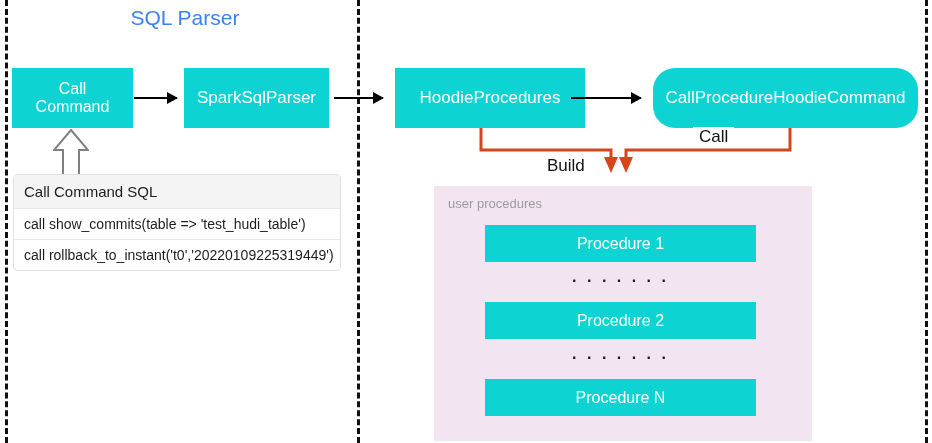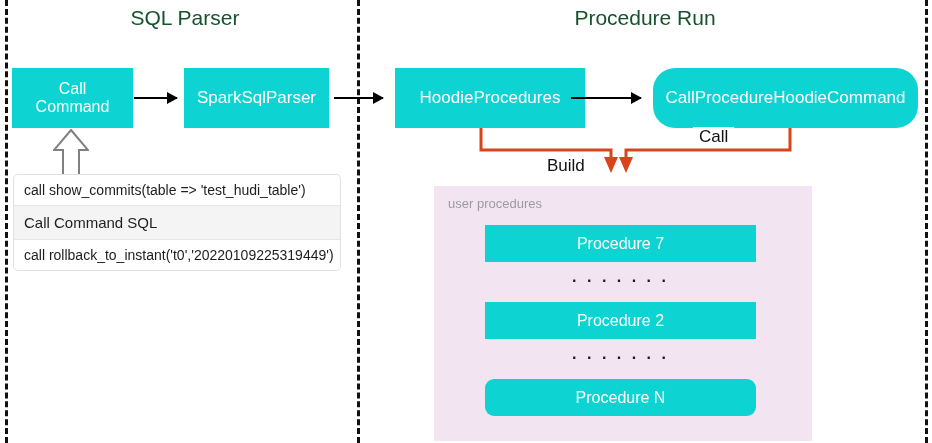--- a/index.html
+++ b/index.html
@@ -24,21 +24,21 @@
     height: 443px;
     border-left: 3px dashed #111111;
   }
   .divider.d-left  { left: 5px; }
   .divider.d-mid   { left: 357px; }
   .divider.d-right { left: 925px; }
 
   .section-title {
     position: absolute;
     font-size: 21px;
-    color: #14532d;
+    color: #3b82f6;
     text-align: center;
     white-space: nowrap;
     font-weight: 400;
   }
   #title-sql  { left: 60px; top: 6px;  width: 250px; }
   #title-proc { left: 515px; top: 6px; width: 260px; }
 
   .node {
     position: absolute;
     background: #0ED3D3;
@@ -134,21 +134,21 @@
     height: 37px;
     background: #0ED3D3;
     color: #ffffff;
     display: flex;
     align-items: center;
     justify-content: center;
     font-size: 16px;
   }
   #proc-1 { top: 39px; }
   #proc-2 { top: 116px; }
-  #proc-3 { top: 193px; border-radius: 9px; }
+  #proc-3 { top: 193px; }
 
   .dots {
     position: absolute;
     left: 51px;
     width: 271px;
     text-align: center;
     font-size: 16px;
     letter-spacing: 3px;
     color: #1a1a1a;
     font-weight: bold;
@@ -180,21 +180,20 @@
 </head>
 <body>
 
 <div id="canvas">
 
   <div class="divider d-left"></div>
   <div class="divider d-mid"></div>
   <div class="divider d-right"></div>
 
   <div class="section-title" id="title-sql">SQL Parser</div>
-  <div class="section-title" id="title-proc">Procedure Run</div>
 
   <div class="node" id="node-call-command">Call
 Command</div>
   <div class="node" id="node-spark-parser">SparkSqlParser</div>
   <div class="node" id="node-hoodie-proc">HoodieProcedures</div>
   <div class="node" id="node-call-proc-cmd">CallProcedureHoodieCommand</div>
 
   <div class="arrow-h" id="arrow-cc-ssp"></div>
   <div class="arrow-h" id="arrow-ssp-hp"></div>
   <div class="arrow-h" id="arrow-hp-cpc"></div>
@@ -207,28 +206,28 @@
     <path d="M 481 128 L 481 150 L 611 150 L 611 160" fill="none" stroke="#D9441A" stroke-width="3"></path>
     <polygon points="611,173 604,157 618,157" fill="#D9441A"></polygon>
     <path d="M 790 128 L 790 150 L 626 150 L 626 160" fill="none" stroke="#D9441A" stroke-width="3"></path>
     <polygon points="626,173 619,157 633,157" fill="#D9441A"></polygon>
   </svg>
 
   <div class="edge-label" id="label-build">Build</div>
   <div class="edge-label" id="label-call">Call</div>
 
   <div id="sql-table">
+    <div class="sql-row header">Call Command SQL</div>
     <div class="sql-row">call show_commits(table =&gt; 'test_hudi_table')</div>
-    <div class="sql-row header">Call Command SQL</div>
     <div class="sql-row last">call rollback_to_instant('t0','20220109225319449')</div>
   </div>
 
   <div id="procedures-panel">
     <div id="procedures-caption">user procedures</div>
 
-    <div class="proc-box" id="proc-1">Procedure 7</div>
+    <div class="proc-box" id="proc-1">Procedure 1</div>
     <div class="dots" id="dots-1">. . . . . . .</div>
     <div class="proc-box" id="proc-2">Procedure 2</div>
     <div class="dots" id="dots-2">. . . . . . .</div>
     <div class="proc-box" id="proc-3">Procedure N</div>
   </div>
 
 </div>
 
 </body></html>

